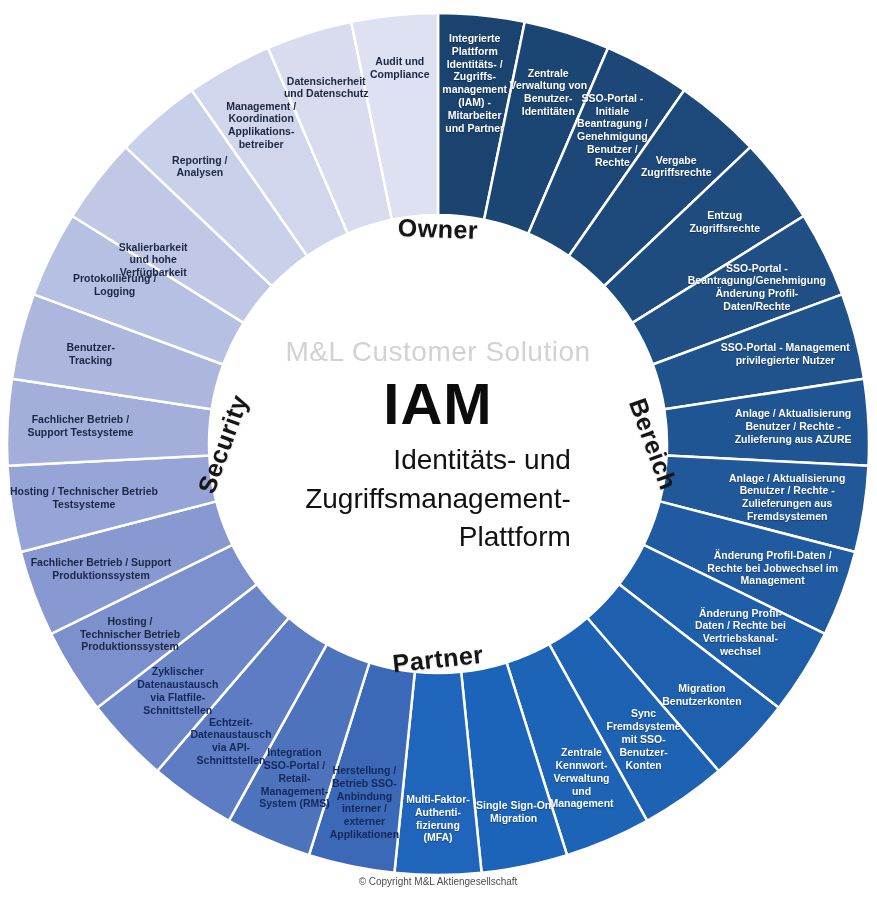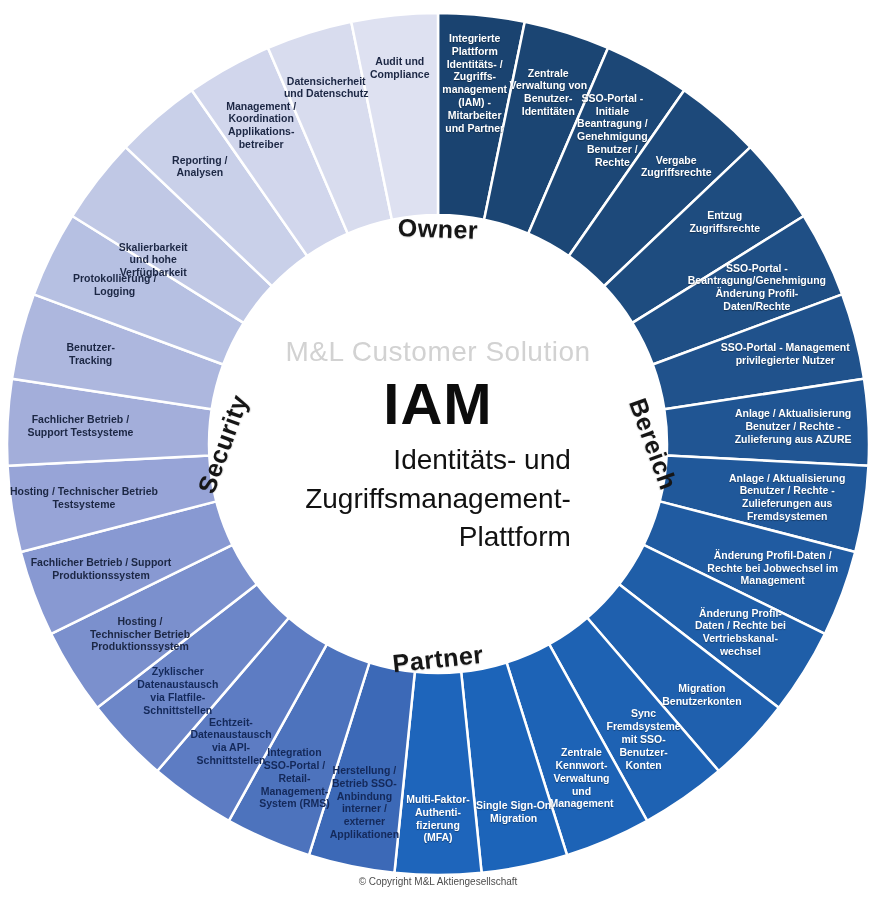--- a/index.html
+++ b/index.html
@@ -175,21 +175,21 @@
         <div>Datenaustausch</div>
         <div>via API-</div>
         <div>Schnittstellen</div>
       </div>
       <div class="seg-label" style="left: 177.8px; top: 691.4px; color: rgb(20, 41, 90);">
         <div>Zyklischer</div>
         <div>Datenaustausch</div>
         <div>via Flatfile-</div>
         <div>Schnittstellen</div>
       </div>
-      <div class="seg-label" style="left: 140px; top: 633.8px; color: rgb(28, 39, 68);">
+      <div class="seg-label" style="left: 130px; top: 633.8px; color: rgb(28, 39, 68);">
         <div>Hosting /</div>
         <div>Technischer Betrieb</div>
         <div>Produktionssystem</div>
       </div>
       <div class="seg-label" style="left: 101px; top: 568.8px; color: rgb(28, 39, 68);">
         <div>Fachlicher Betrieb / Support</div>
         <div>Produktionssystem</div>
       </div>
       <div class="seg-label" style="left: 83.9px; top: 498.2px; color: rgb(28, 39, 68);">
         <div>Hosting / Technischer Betrieb</div>

